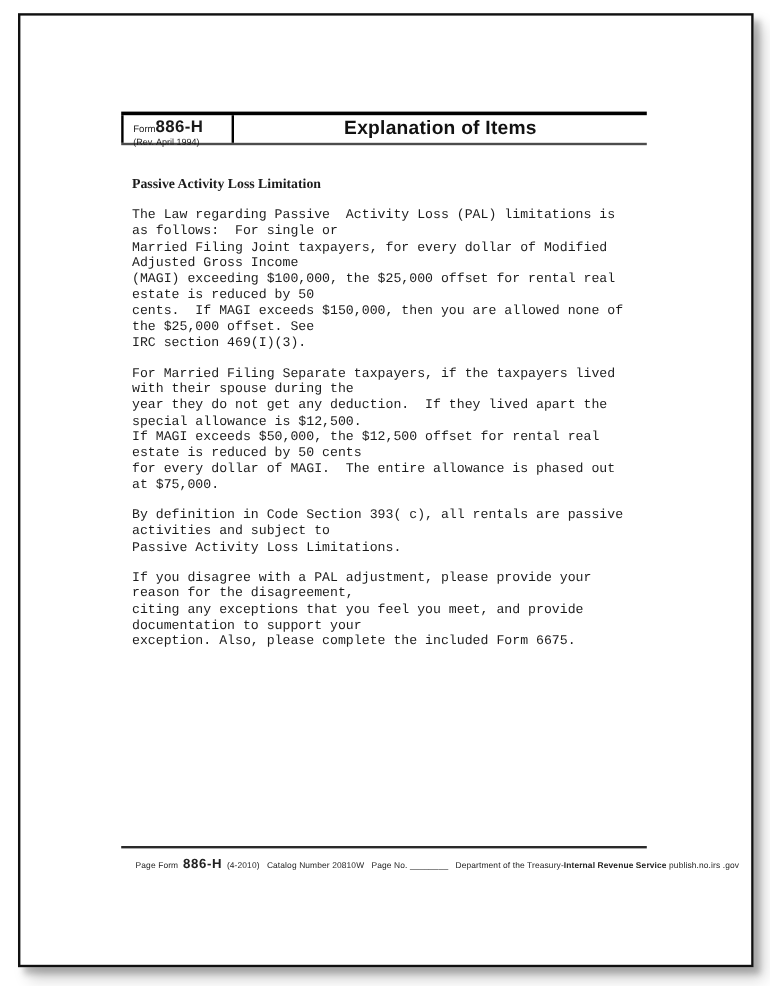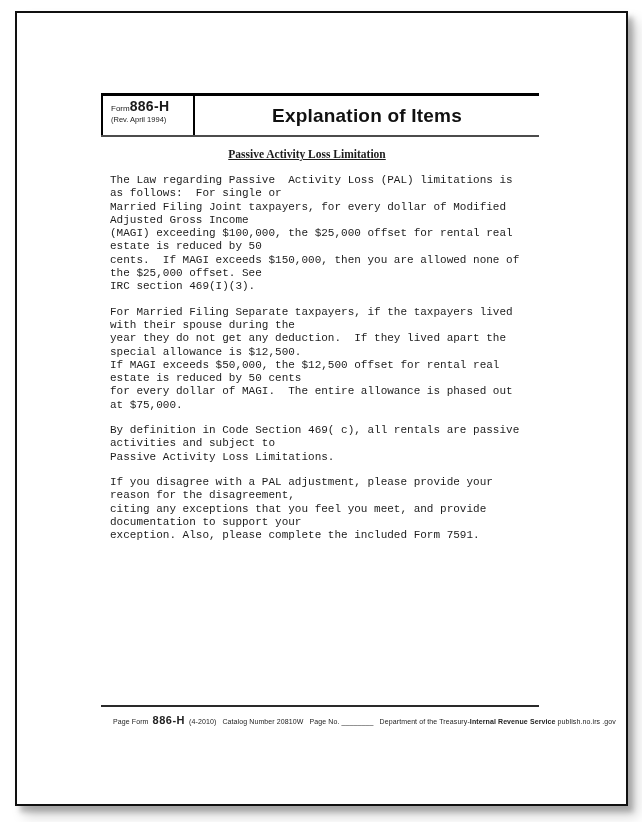--- a/index.html
+++ b/index.html
@@ -20,21 +20,21 @@
     left: 15px; top: 11px;
     width: 609px; height: 791px;
     background: #ffffff;
     border: 2px solid #101010;
     box-shadow: 5px 6px 5px rgba(0,0,0,0.22), 9px 10px 12px rgba(0,0,0,0.18);
   }
   
   .form-header {
     position: absolute;
     left: 84px; top: 80px;
-    width: 438px; height: 44px;
+    width: 438px; height: 28px;
     box-sizing: border-box;
     border-top: 3px solid #000;
     border-bottom: 2px solid #4c4c4c;
     display: flex;
   }
   .form-id-cell {
     width: 94px;
     box-sizing: border-box;
     border-left: 2px solid #000;
     border-right: 2px solid #000;
@@ -44,38 +44,37 @@
   .form-id-line { white-space: nowrap; line-height: 13px; }
   .form-label { font-size: 8px; }
   .form-number { font-size: 14px; font-weight: bold; letter-spacing: 0.3px; }
   .form-rev { font-size: 7.5px; line-height: 9px; white-space: nowrap; }
   .form-title-cell {
     flex: 1;
     display: flex; align-items: center; justify-content: center;
   }
   .form-title {
     margin: 0;
-    font-size: 19px; font-weight: bold;
+    font-size: 16px; font-weight: bold;
     color: #111;
     letter-spacing: 0.2px;
   }
   
   .doc-body {
     position: absolute;
     left: 93px; top: 135px;
     width: 422px;
     font-family: "Liberation Serif", serif;
     font-size: 11px;
     color: #1c1c1c;
   }
   .section-title {
     width: 394px;
-    text-align: center;
+    text-align: left;
     font-weight: bold;
-    text-decoration: underline;
     font-size: 11.5px;
     margin: 0 0 14px 0;
   }
   .para {
     margin: 0 0 12px 0;
     line-height: 13.3px;
     white-space: pre-wrap;
     font-family: Liberation Mono, monospace;
   }
   
@@ -121,25 +120,25 @@
       <div class="section-title">Passive Activity Loss Limitation</div>
       <p class="para">The Law regarding Passive  Activity Loss (PAL) limitations is as follows:  For single or
 Married Filing Joint taxpayers, for every dollar of Modified Adjusted Gross Income
 (MAGI) exceeding $100,000, the $25,000 offset for rental real estate is reduced by 50
 cents.  If MAGI exceeds $150,000, then you are allowed none of the $25,000 offset. See
 IRC section 469(I)(3).</p>
       <p class="para">For Married Filing Separate taxpayers, if the taxpayers lived with their spouse during the
 year they do not get any deduction.  If they lived apart the special allowance is $12,500.
 If MAGI exceeds $50,000, the $12,500 offset for rental real estate is reduced by 50 cents
 for every dollar of MAGI.  The entire allowance is phased out at $75,000.</p>
-      <p class="para">By definition in Code Section 469( c), all rentals are passive activities and subject to
+      <p class="para">By definition in Code Section 393( c), all rentals are passive activities and subject to
 Passive Activity Loss Limitations.</p>
       <p class="para">If you disagree with a PAL adjustment, please provide your reason for the disagreement,
 citing any exceptions that you feel you meet, and provide documentation to support your
-exception. Also, please complete the included Form 7591.</p>
+exception. Also, please complete the included Form 6675.</p>
     </div>
 
     <div class="footer-rule"></div>
     <div class="doc-footer">
       <span>Page Form</span>
       <span class="f-big">886-H</span>
       <span>(4-2010)</span>
       <span class="f-gap">Catalog Number 20810W</span>
       <span class="f-gap">Page No.</span>
       <span>________</span>

